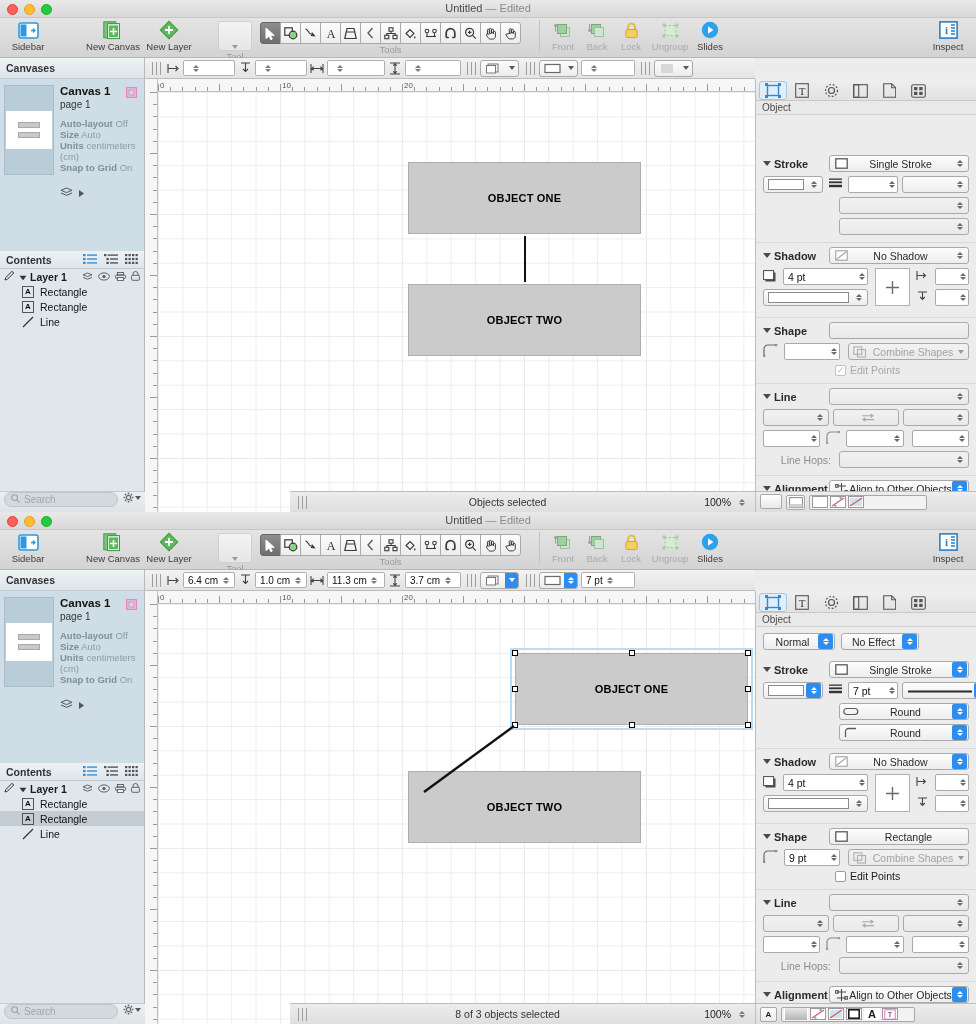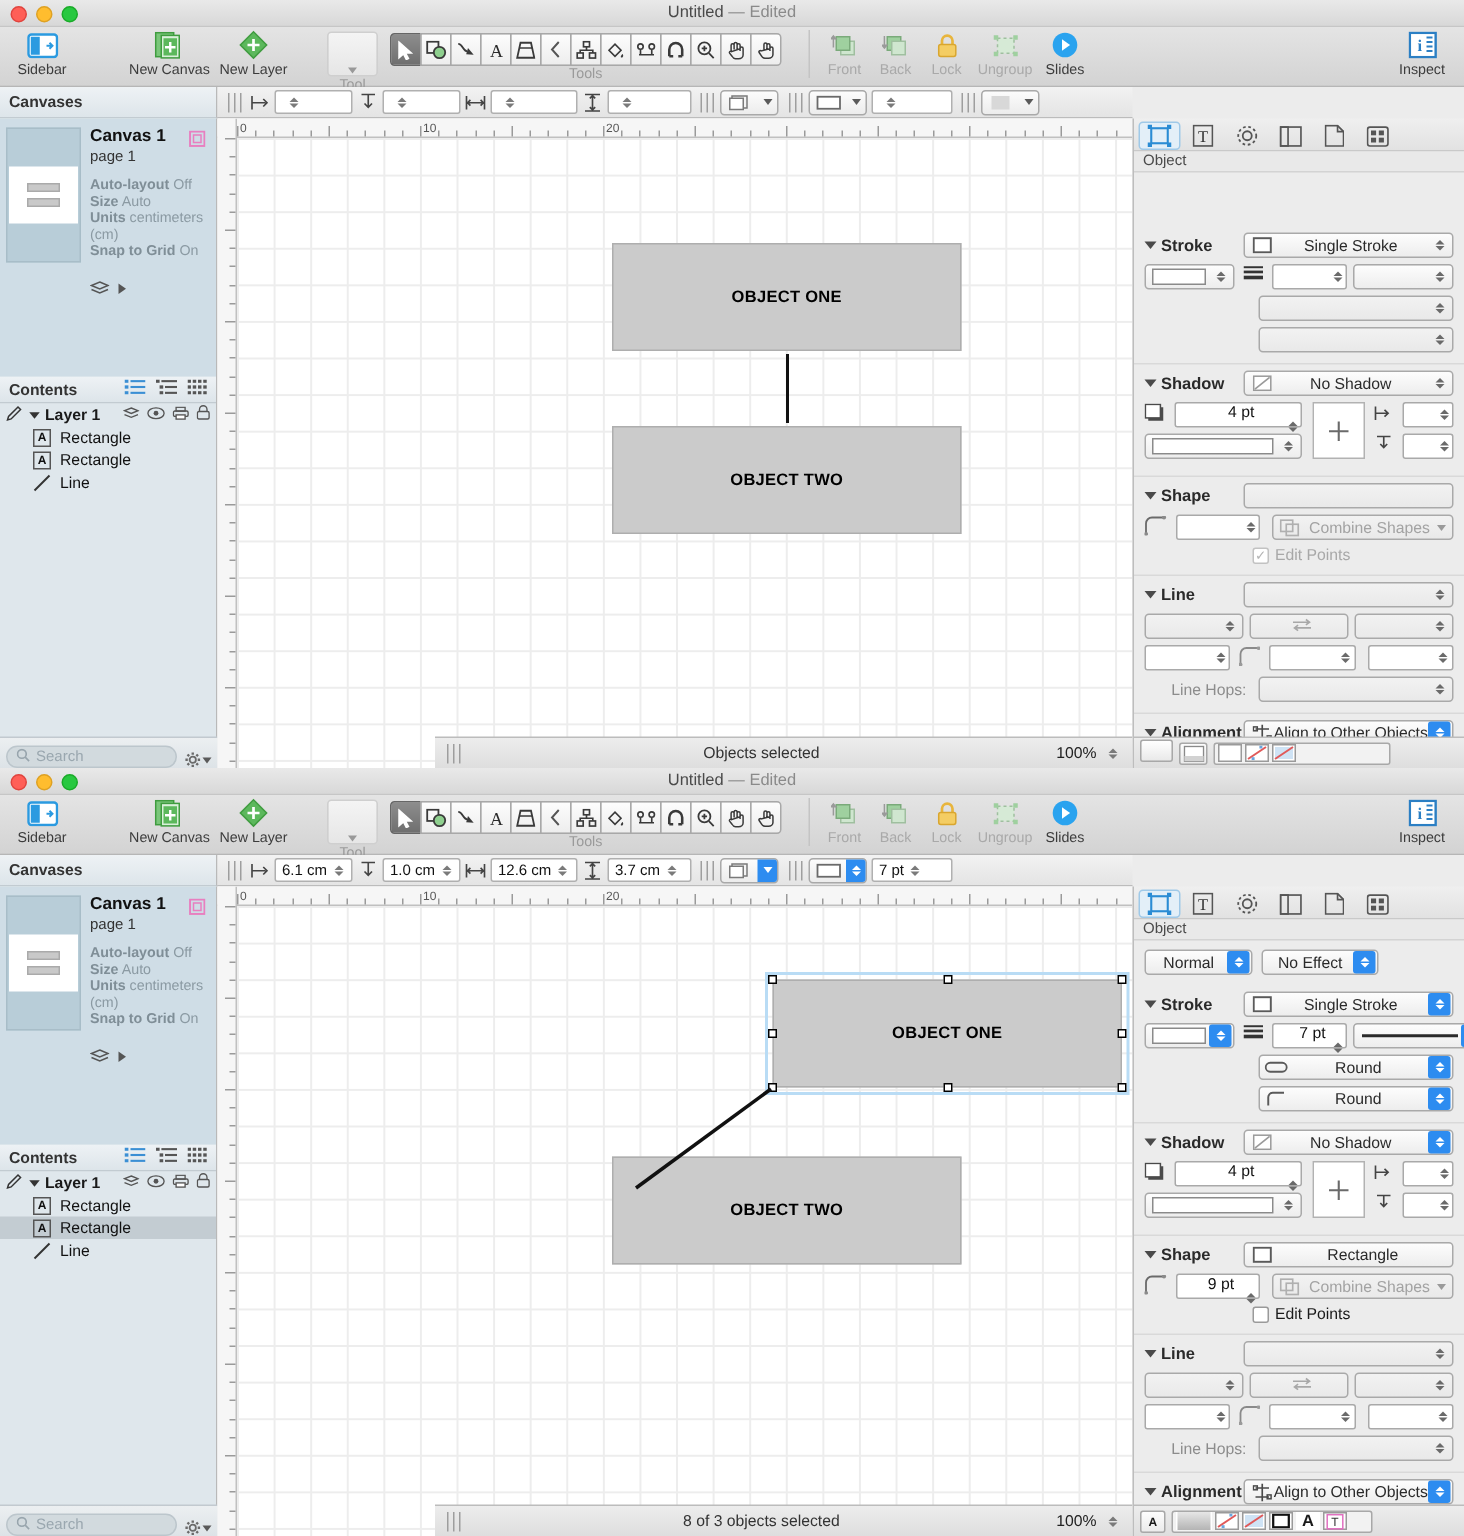--- a/index.html
+++ b/index.html
@@ -132,21 +132,21 @@
   .layer-row{display:flex;align-items:center;height:15px;padding:0 4px;font-size:10.5px;}
   .obj-row{display:flex;align-items:center;height:15px;padding:0 4px 0 22px;font-size:10.5px;color:#111;}
   .obj-row.sel{background:#c3ccd2;}
   .obj-icon{width:12px;height:12px;margin-right:6px;display:flex;align-items:center;justify-content:center;}
   .obj-icon.txt{border:1px solid #555;font-size:8px;font-weight:bold;line-height:10px;}
   .layer-icons{margin-left:auto;display:flex;gap:5px;align-items:center;}
 
   .sb-search{
     position:absolute;left:0;bottom:0;width:145px;height:21px;
     background:linear-gradient(to bottom,#eceff1,#dde3e7);
-    border-top:1px solid #c2c9cf; display:flex;align-items:flex-end;padding:0 4px;
+    border-top:1px solid #c2c9cf; display:flex;align-items:flex-start;padding:0 4px;
   }
   .searchfield{
     flex:1;height:15px;border-radius:8px;background:#d2dade;border:1px solid #bcc6cc;
     display:flex;align-items:center;padding:0 6px;gap:4px;
   }
   .searchfield span{font-size:10px;color:#9aa7af;}
 
   
   .canvasarea{ flex:1; position:relative; background:#fff; overflow:hidden; }
   .ruler-h{ position:absolute;top:0;left:0;right:0;height:13px;background:#f6f6f6;border-bottom:1px solid #c0c0c0;}
@@ -208,21 +208,21 @@
   .pop .cap{width:15px;height:15px;display:flex;flex-direction:column;align-items:center;justify-content:center;margin-left:auto;margin-right:1px;}
   .pop .cap.blue{background:#2d8cf0;border-radius:2px;height:15px;}
   .pop .cap b{display:block;width:0;height:0;border-left:3px solid transparent;border-right:3px solid transparent;}
   .pop .cap b.u{border-bottom:3.5px solid #6a6a6a;margin-bottom:1px;}
   .pop .cap b.d{border-top:3.5px solid #6a6a6a;}
   .pop .cap.blue b.u{border-bottom-color:#fff;}
   .pop .cap.blue b.d{border-top-color:#fff;}
   .pop .lead{width:16px;display:flex;align-items:center;justify-content:center;}
   .num{
     height:17px;border:1px solid #a9a9a9;border-radius:2px;background:#fff;
-    display:flex;align-items:center;padding:0 0 0 4px;font-size:10.5px;color:#111;flex-direction:column;
+    display:flex;align-items:center;padding:0 0 0 4px;font-size:10.5px;color:#111;
   }
   .num .cap{width:11px;height:15px;display:flex;flex-direction:column;align-items:center;justify-content:center;margin-left:auto;}
   .num .cap b{display:block;width:0;height:0;border-left:3px solid transparent;border-right:3px solid transparent;}
   .num .cap b.u{border-bottom:3.5px solid #6a6a6a;margin-bottom:1px;}
   .num .cap b.d{border-top:3.5px solid #6a6a6a;}
   .chk{display:flex;align-items:center;gap:4px;font-size:10.5px;}
   .chkbox{width:11px;height:11px;border:1px solid #9a9a9a;border-radius:2px;background:#fff;display:flex;align-items:center;justify-content:center;font-size:9px;}
   .chkbox.dim{border-color:#c2c2c2;color:#b5b5b5;}
   .alignpad{display:flex;align-items:center;gap:6px;justify-content:center;margin-top:2px;}
   .radcol{display:flex;gap:8px;}
@@ -1504,21 +1504,21 @@
             <i></i>
             <i></i>
             <i></i>
           </span>
       <span class="micon">
         <svg width="13" height="11" viewBox="0 0 13 11">
               <path d="M1 1v9M1 5.5h9M8.5 3l2.5 2.5L8.5 8" stroke="#444" stroke-width="1.1" fill="none"></path>
             </svg>
       </span>
       <span class="mfield val" style="width:52px">
-        <span>6.1 cm</span>
+        <span>6.4 cm</span>
         <span class="stepper">
               <b class="up"></b>
               <b class="dn"></b>
             </span>
       </span>
       <span class="micon">
         <svg width="13" height="12" viewBox="0 0 13 12">
               <path d="M2 1h9M6.5 1v8M4 7l2.5 2.5L9 7" stroke="#444" stroke-width="1.1" fill="none"></path>
             </svg>
       </span>
@@ -1528,21 +1528,21 @@
               <b class="up"></b>
               <b class="dn"></b>
             </span>
       </span>
       <span class="micon">
         <svg width="14" height="11" viewBox="0 0 14 11">
               <path d="M1 1v9M13 1v9M2 5.5h10M3.6 3.6L1.8 5.5l1.8 1.9M10.4 3.6l1.8 1.9-1.8 1.9" stroke="#444" stroke-width="1.1" fill="none"></path>
             </svg>
       </span>
       <span class="mfield val" style="width:58px">
-        <span>12.6 cm</span>
+        <span>11.3 cm</span>
         <span class="stepper">
               <b class="up"></b>
               <b class="dn"></b>
             </span>
       </span>
       <span class="micon">
         <svg width="12" height="13" viewBox="0 0 12 13">
               <path d="M1 1h10M1 12h10M6 2v9M4.2 3.6L6 1.8l1.8 1.8M4.2 9.4L6 11.2l1.8-1.8" stroke="#444" stroke-width="1.1" fill="none"></path>
             </svg>
       </span>

